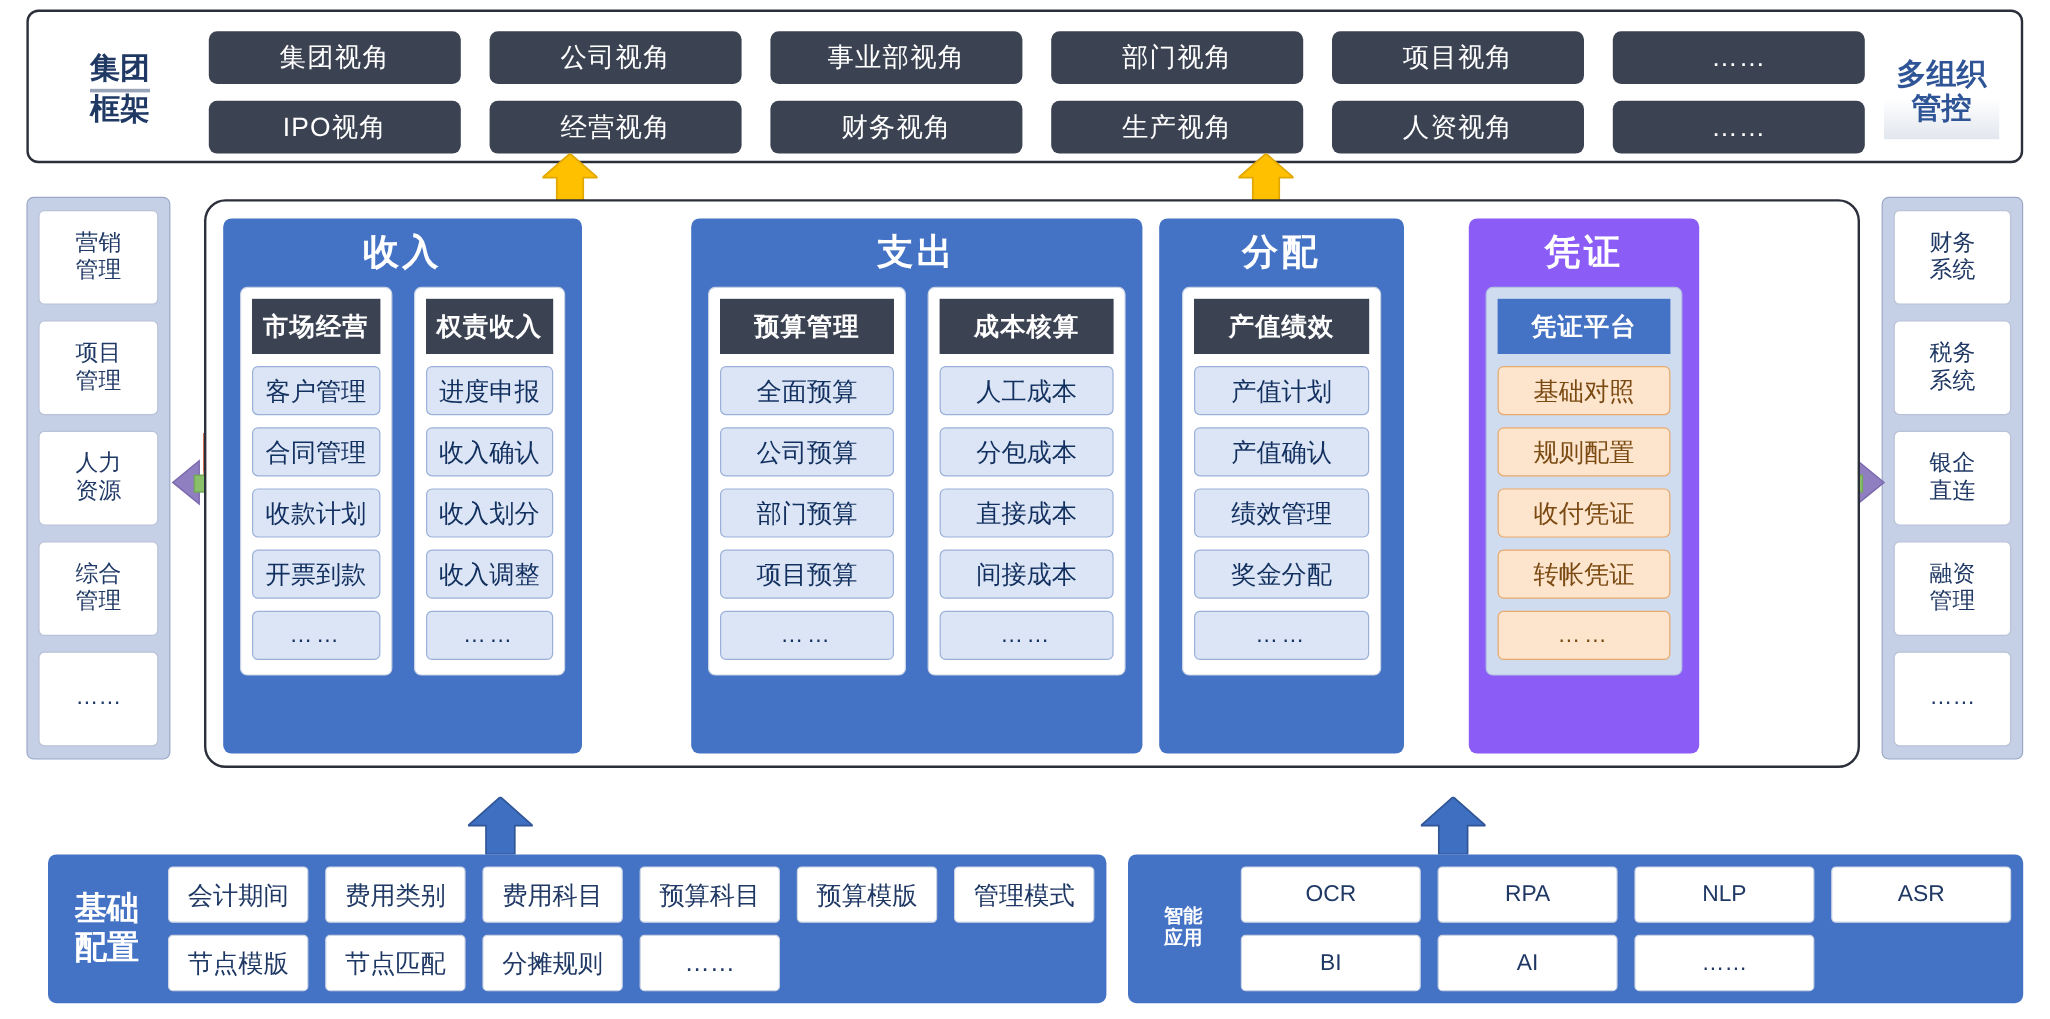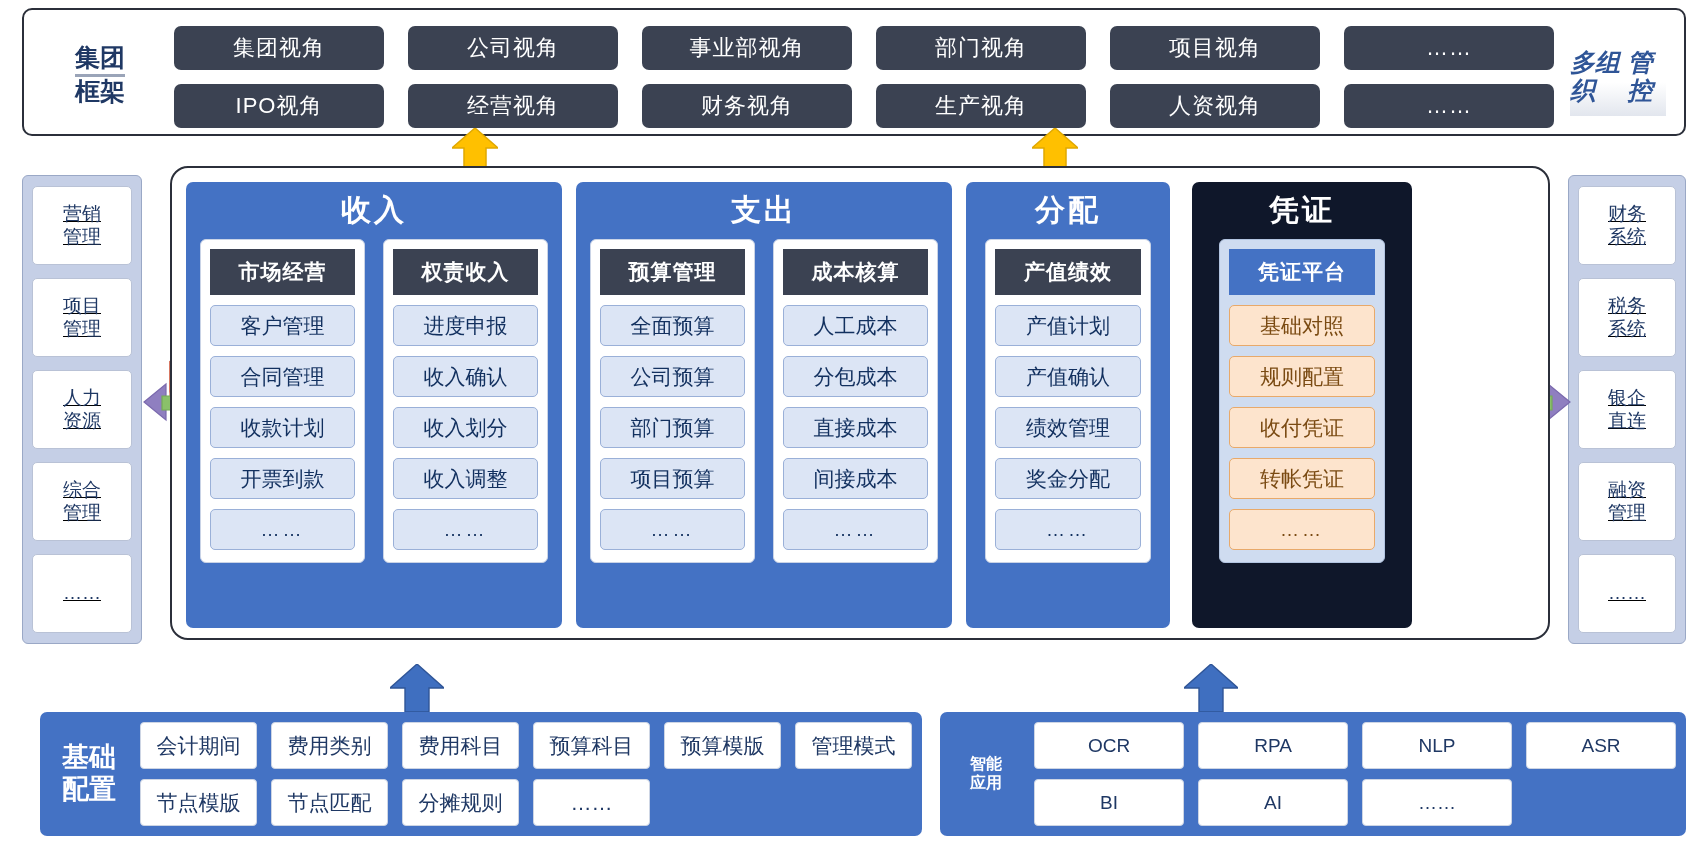--- a/index.html
+++ b/index.html
@@ -33,27 +33,26 @@
     align-items: center; justify-content: center;
     font-size: 25px; font-weight: bold;
     color: #1f3864;
     line-height: 1.12;
   }
   .top-left-label .u { border-bottom: 3px solid #9aa4b8; padding-bottom: 3px; }
   .top-right-label {
     position: absolute;
     right: 18px; top: 26px;
     width: 96px; height: 80px;
-    display: flex; flex-direction: row;
+    display: flex; flex-direction: column;
     align-items: center; justify-content: center;
     font-size: 25px; font-weight: bold;
     color: #2f5597;
     line-height: 1.14;
     background: linear-gradient(180deg,#ffffff 0%, #ffffff 58%, #e2e6ee 100%);
-    font-style: italic;
   }
   .view-grid {
     position: absolute;
     left: 150px; top: 16px;
     width: 1380px;
     display: grid;
     grid-template-columns: repeat(6, 1fr);
     grid-auto-rows: 44px;
     row-gap: 14px; column-gap: 24px;
   }
@@ -69,29 +68,28 @@
   
   .arrow-up-yellow {
     position: absolute;
     width: 46px; height: 40px;
   }
   .arrow-up-yellow svg { display: block; }
 
   
   .side-panel {
     position: absolute;
-    top: 175px;
+    top: 164px;
     width: 120px; height: 469px;
     background: #c5cfe6;
     border: 1px solid #9aa8c6;
     border-radius: 6px;
     padding: 10px 9px;
     display: flex; flex-direction: column;
     gap: 13px;
-    text-decoration: underline;
   }
   #left-panel { left: 22px; }
   #right-panel { left: 1568px; width: 118px; }
   .side-item {
     flex: 1;
     background: #ffffff;
     border: 1px solid #b9c2d6;
     border-radius: 5px;
     display: flex; flex-direction: column;
     align-items: center; justify-content: center;
@@ -156,29 +154,29 @@
     background: #dce5f5;
     border: 1px solid #9ab0d8;
     border-radius: 5px;
     color: #12305f;
     display: flex; align-items: center; justify-content: center;
     font-size: 21px;
   }
   .cell.dots { letter-spacing: 3px; font-size: 19px; }
 
   
-  #col-income { left: 14px; width: 376px; }
+  #col-income { left: 14px; width: 299px; }
   
   #col-expense { left: 404px; width: 376px; }
   
   #col-alloc { left: 794px; width: 204px; }
   
   #col-voucher {
-    left: 1020px; width: 220px;
-    background: #0f172a;
+    left: 1052px; width: 192px;
+    background: #8b5cf6;
   }
   #col-voucher .col-title { color: #ffffff; }
   #col-voucher .sub {
     background: #cfdcf0;
     border: 1px solid #b2c4e0;
   }
   #col-voucher .sub-head {
     background: #4472c4;
   }
   #col-voucher .cell {

